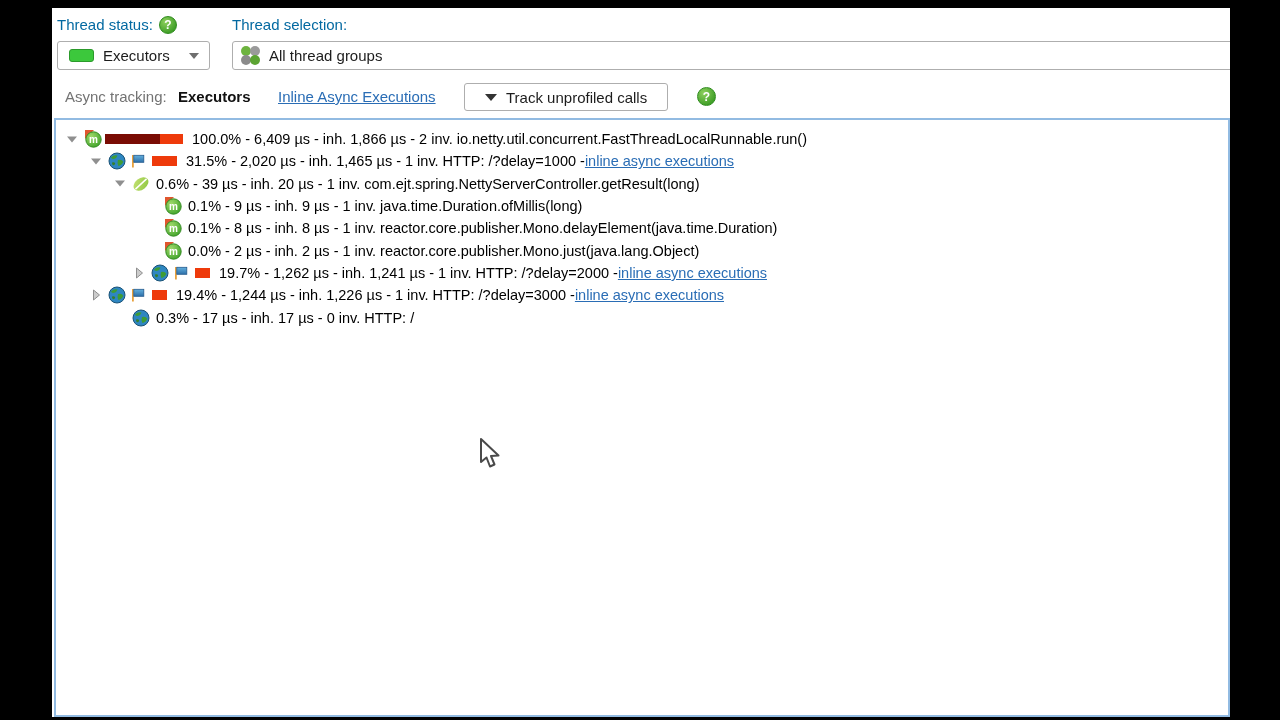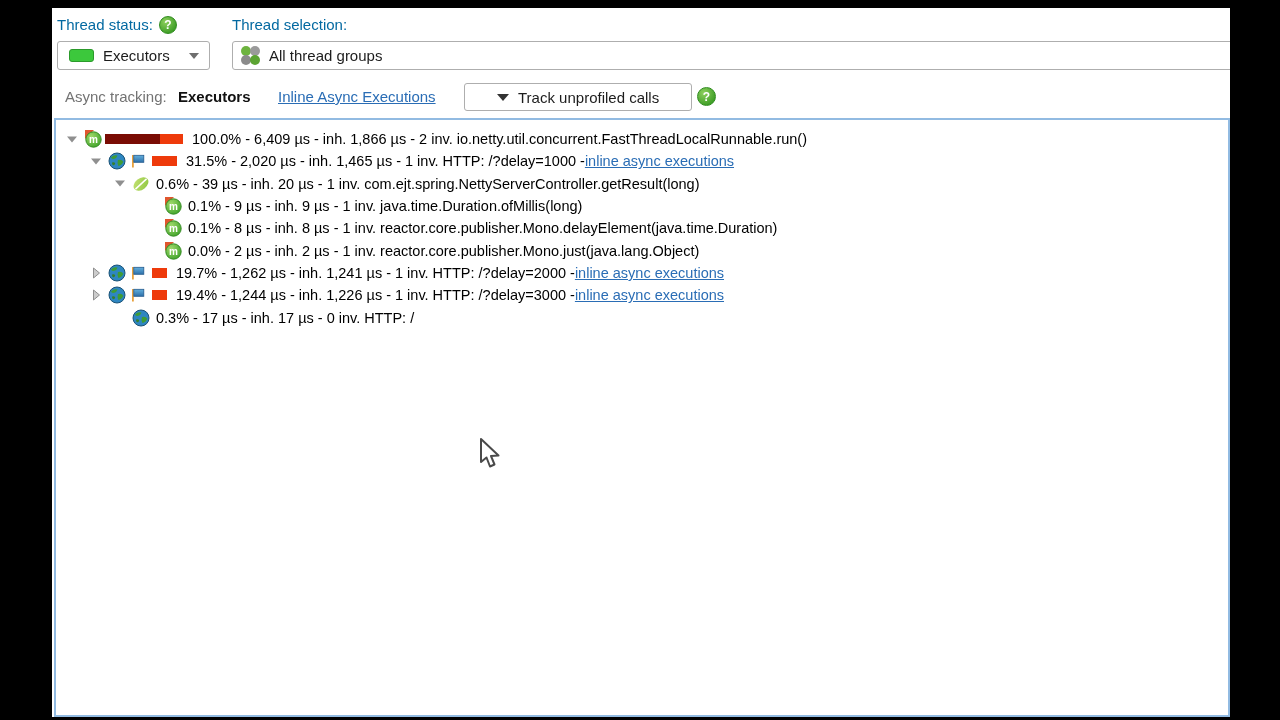--- a/index.html
+++ b/index.html
@@ -32,21 +32,21 @@
     border-top:6px solid #6e6e6e; }
 
   .clover { margin-left:8px; width:19px; height:19px; position:relative; flex:none; }
   .clover i { position:absolute; width:10px; height:10px; border-radius:50%; }
 
   #async-row { position:absolute; left:5px; top:75px; height:28px; width:1100px; }
   #async-label { position:absolute; left:0; top:5px; font-size:15px; color:#737373;margin-left:8px; }
   #async-mode  { position:absolute; left:121px; top:5px; font-size:15px; font-weight:bold; color:#111; }
   #async-link  { position:absolute; left:221px; top:5px; font-size:15px; color:#2a6db5;
                  text-decoration:underline; cursor:pointer; white-space:nowrap; }
-  #track-btn { position:absolute; left:407px; top:0px; height:28px; padding:0 32px;
+  #track-btn { position:absolute; left:407px; top:0px; height:28px; padding:0 20px;
     border:1px solid #aeaeae; border-radius:3px; background:#fff; display:flex;
     align-items:center; gap:9px; font-size:15px; color:#1c1c1c; cursor:default; white-space:nowrap; }
   #track-btn .caret { width:0; height:0; border-left:6px solid transparent;
     border-right:6px solid transparent; border-top:7px solid #333; }
   #help2 { left:640px; top:4px; width:19px; height:19px; }
 
   #tree-panel { position:absolute; left:2px; top:110px; width:1176px; height:599px;
     border:2px solid #92bbe2; background:#fff; overflow:hidden; }
   #tree-rows { padding-top:8px; }
 
@@ -210,21 +210,21 @@
                   <radialGradient id="mg" cx="35%" cy="30%" r="75%">
                     <stop offset="0%" stop-color="#9fd96b"></stop>
                     <stop offset="100%" stop-color="#43a52c"></stop>
                   </radialGradient>
                 </defs>
                 <circle cx="9.5" cy="9.5" r="7.7" fill="url(#mg)" stroke="#368c24" stroke-width="1"></circle>
                 <text x="9.5" y="13.2" font-size="10" font-weight="bold" fill="#fff" text-anchor="middle" font-family="Liberation Sans, sans-serif">m</text>
               </svg></span>
             <span class="row-text">0.0% - 2 µs - inh. 2 µs - 1 inv. reactor.core.publisher.Mono.just(java.lang.Object)</span>
           </div>
-          <div class="tree-row" style="padding-left: 33px;">
+          <div class="tree-row" style="padding-left: 33px; margin-left: 43px;">
             <span class="expander">
               <svg xmlns="http://www.w3.org/2000/svg" width="9" height="12" viewBox="0 0 9 12">
                 <polygon points="1.5,1 7.5,6 1.5,11" fill="#cccccc" stroke="#8f8f8f" stroke-width="1"></polygon>
               </svg>
             </span>
             <span class="node-icon"><svg xmlns="http://www.w3.org/2000/svg" width="18" height="18" viewBox="0 0 18 18">
                 <circle cx="9" cy="9" r="8" fill="#2e86c1" stroke="#1a5276" stroke-width="1"></circle>
                 <path d="M3,5.5 Q6,2.2 9.5,3.5 Q8.8,6.4 5.8,7 Q3.6,7 3,5.5 Z" fill="#3e9c35"></path>
                 <path d="M10,8 Q13.8,7 15.3,9.8 Q13.6,13.6 10.4,14 Q8.8,11 10,8 Z" fill="#3e9c35"></path>
                 <path d="M4,10.5 Q6.2,9.6 7.2,11.2 Q6.8,13.8 4.9,13.2 Q3.8,12 4,10.5 Z" fill="#357f2d"></path>

